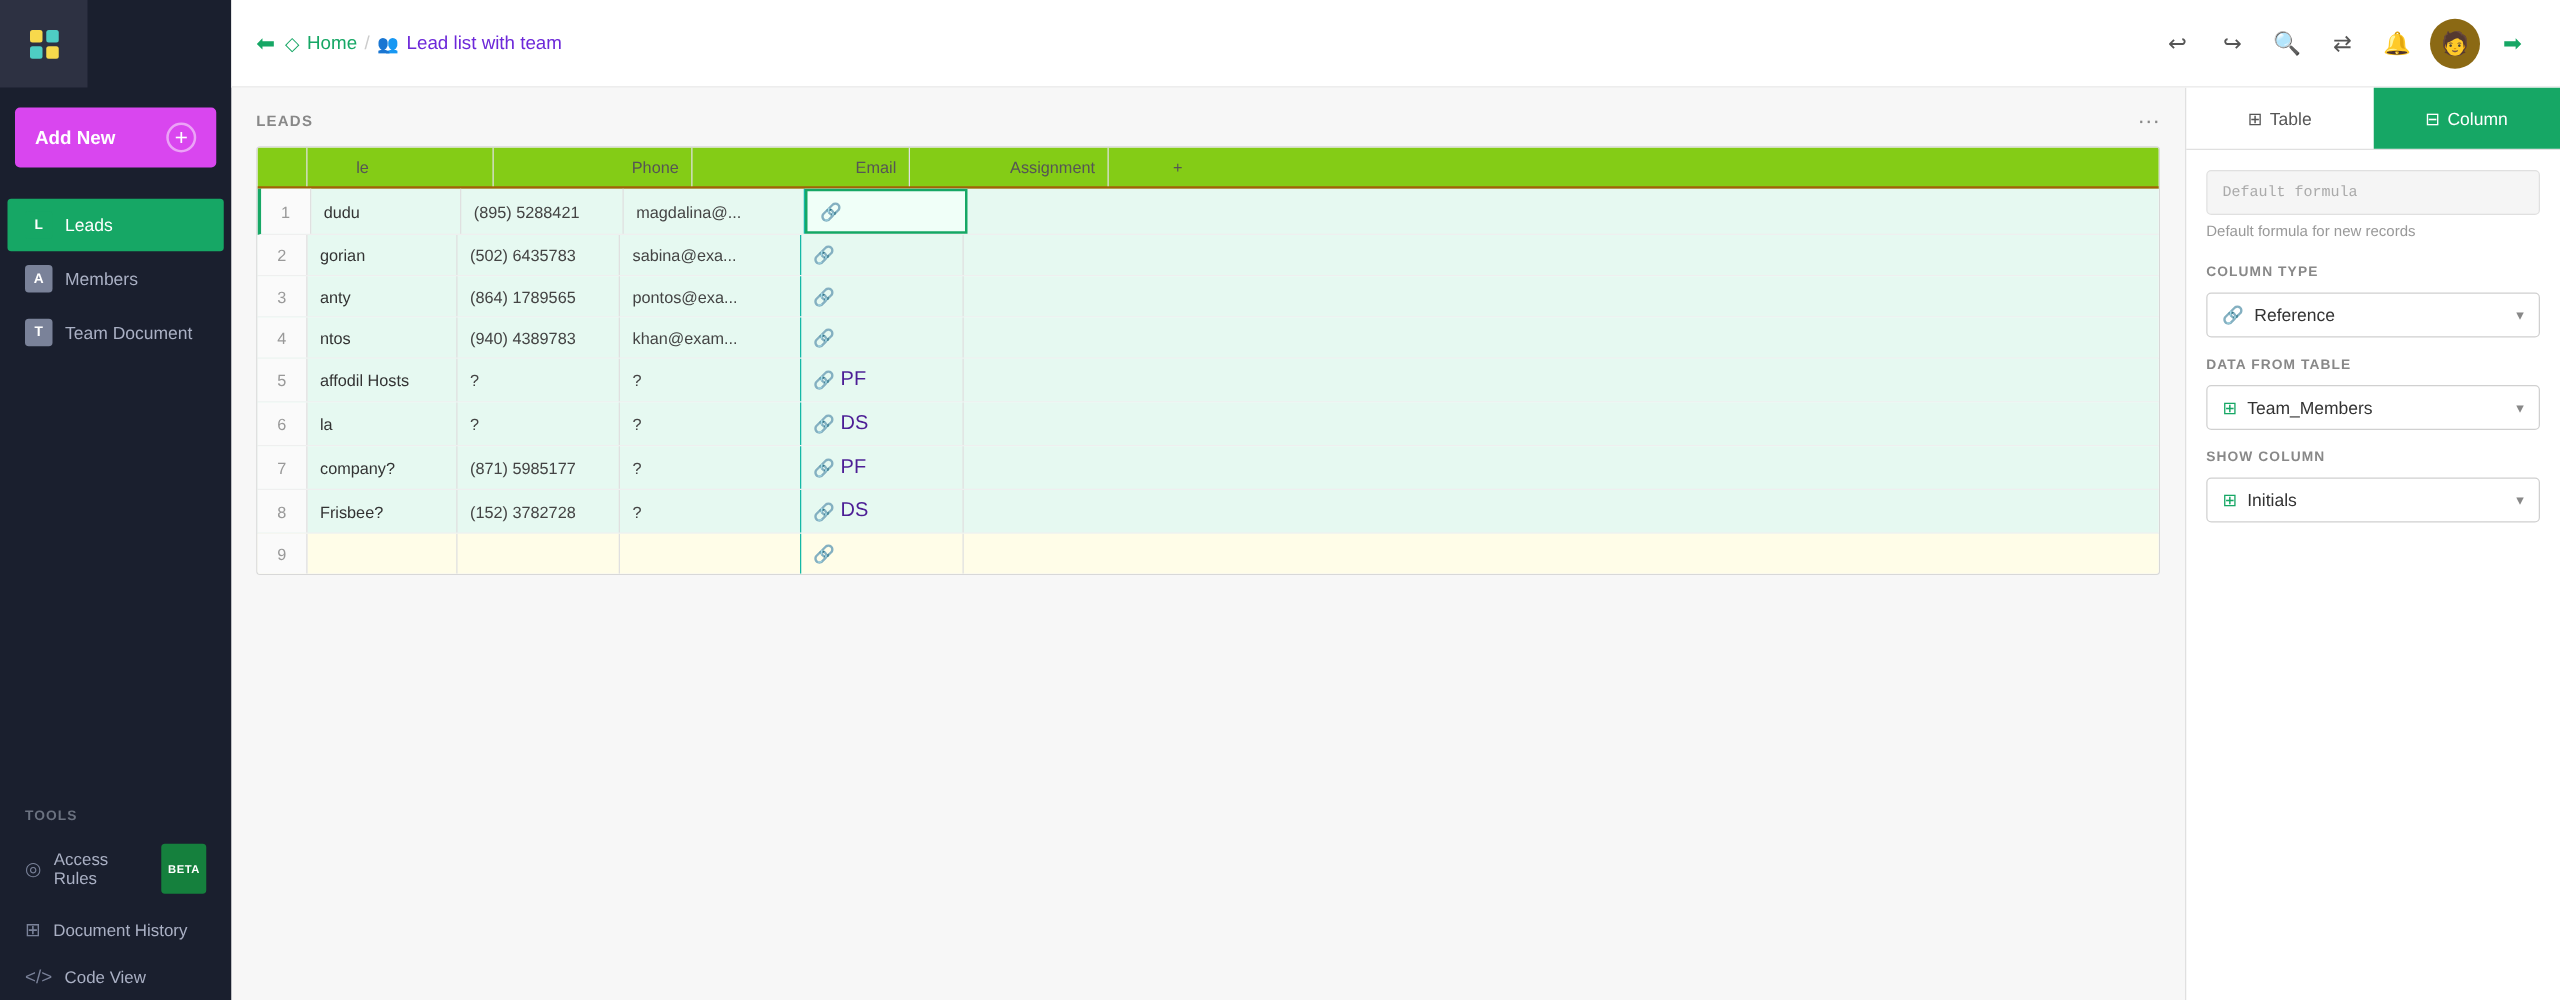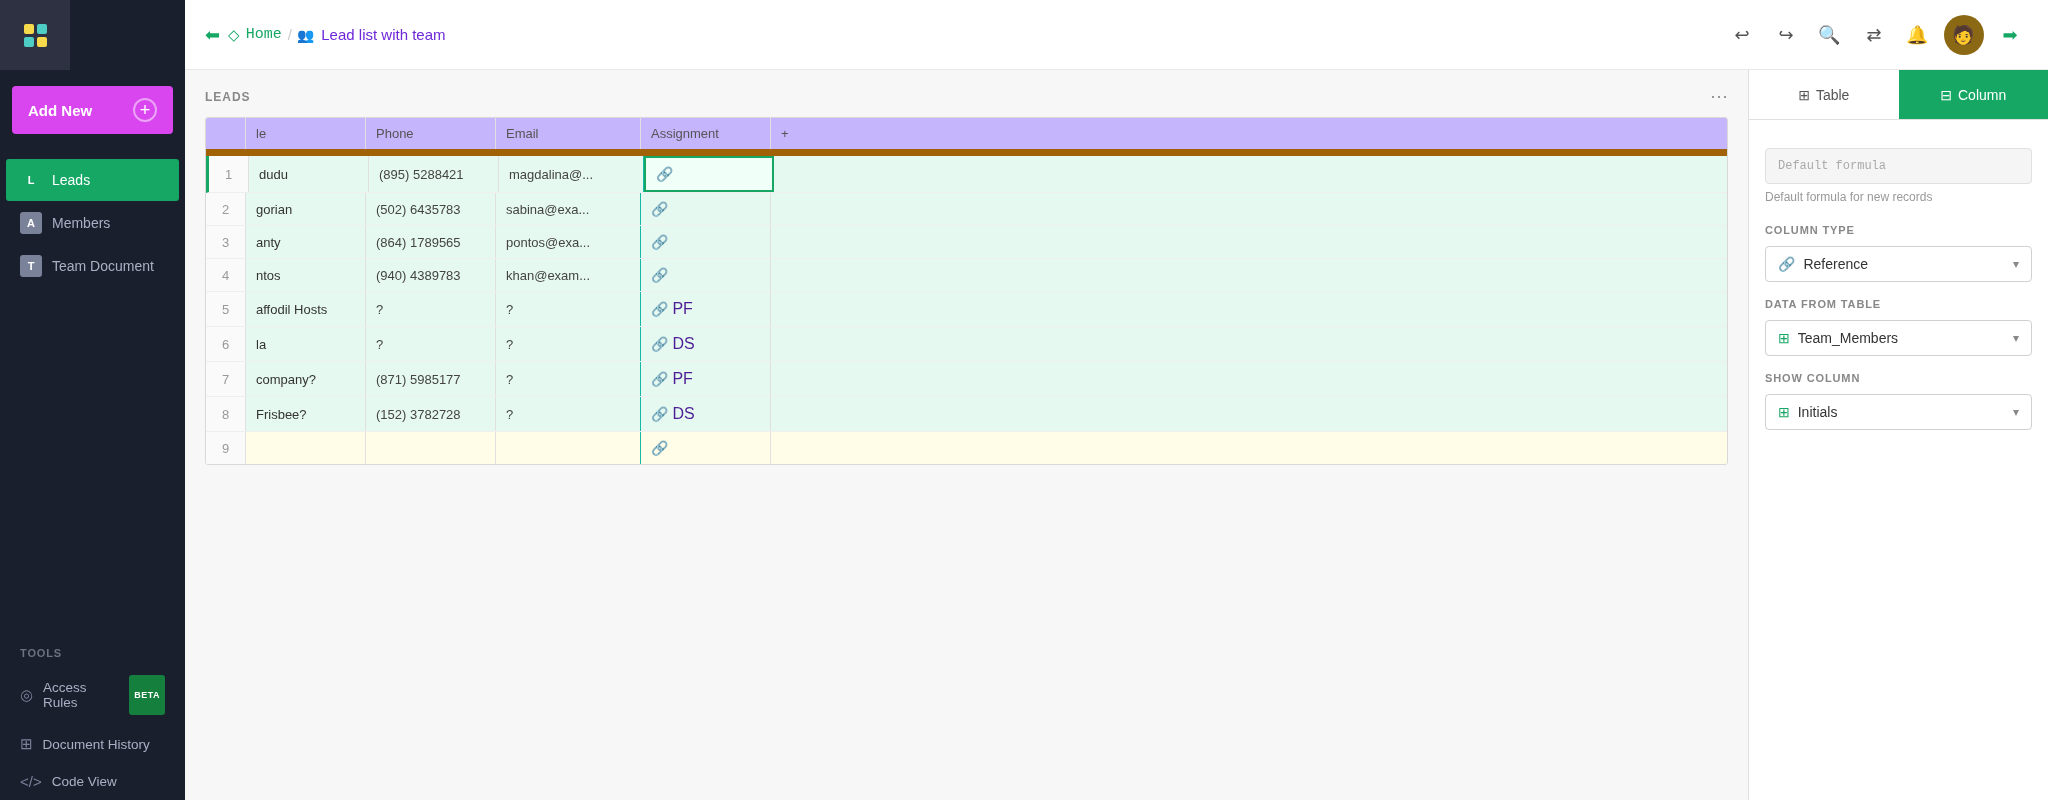--- a/index.html
+++ b/index.html
@@ -186,35 +186,36 @@
 
     .data-table {
       border: 1px solid #d8d8d8;
       border-radius: 3px;
       overflow: hidden;
       background: white;
       font-size: 13px;
     }
     .table-head {
       display: flex;
-      border-bottom: 7px solid #a16207;
-      background: #c4b5fd;
+      border-bottom: 2px solid #a16207;
+      background: #84cc16;
+      gap: 29px;
     }
     .col-num { width: 40px; flex-shrink: 0; border-right: 1px solid #e0e0e0; }
     .col-name { width: 120px; flex-shrink: 0; border-right: 1px solid #e0e0e0; }
     .col-phone { width: 130px; flex-shrink: 0; border-right: 1px solid #e0e0e0; }
     .col-email { width: 145px; flex-shrink: 0; border-right: 1px solid #e0e0e0; }
     .col-assign { width: 130px; flex-shrink: 0; border-right: 1px solid #e0e0e0; }
     .col-plus { width: 40px; flex-shrink: 0; }
 
     .th {
       padding: 8px 10px;
       color: #555;
       font-weight: 500;
-      text-align: left;
+      text-align: right;
       font-size: 13px;
     }
     .th.left { text-align: left; }
 
     .table-row {
       display: flex;
       border-bottom: 1px solid #efefef;
     }
     .table-row:last-child { border-bottom: none; }
     .table-row.selected-row { background: #e6f9f1; }
@@ -274,21 +275,20 @@
 
     .formula-box {
       background: #f5f5f5;
       border: 1px solid #e0e0e0;
       border-radius: 4px;
       padding: 10px 12px;
       font-family: 'Courier New', monospace;
       font-size: 12px;
       color: #888;
       margin-bottom: 6px;
-      margin-top: 12px;
     }
     .formula-hint {
       font-size: 12px;
       color: #999;
       margin-bottom: 20px;
     }
 
     .section-label {
       font-size: 11px;
       font-weight: 700;
@@ -404,21 +404,21 @@
     <span>Code View</span>
   </div>
 </div>
 
 <div class="main-area">
 
   <div class="app-header">
     <span class="nav-arrow">⬅</span>
     <div class="breadcrumb">
       <span>◇</span>
-      <span class="breadcrumb-link" style="cursor:pointer;font-family:Liberation Mono, monospace;">Home</span>
+      <span class="breadcrumb-link" style="cursor:pointer;">Home</span>
       <span class="breadcrumb-sep">/</span>
       <span style="font-size:14px;">👥</span>
       <span class="breadcrumb-current" style="color:#6d28d9;">Lead list with team</span>
     </div>
     <div class="header-spacer"></div>
     <div class="header-icon">↩</div>
     <div class="header-icon">↪</div>
     <div class="header-icon">🔍</div>
     <div class="header-icon">⇄</div>
     <div class="header-icon">🔔</div>

